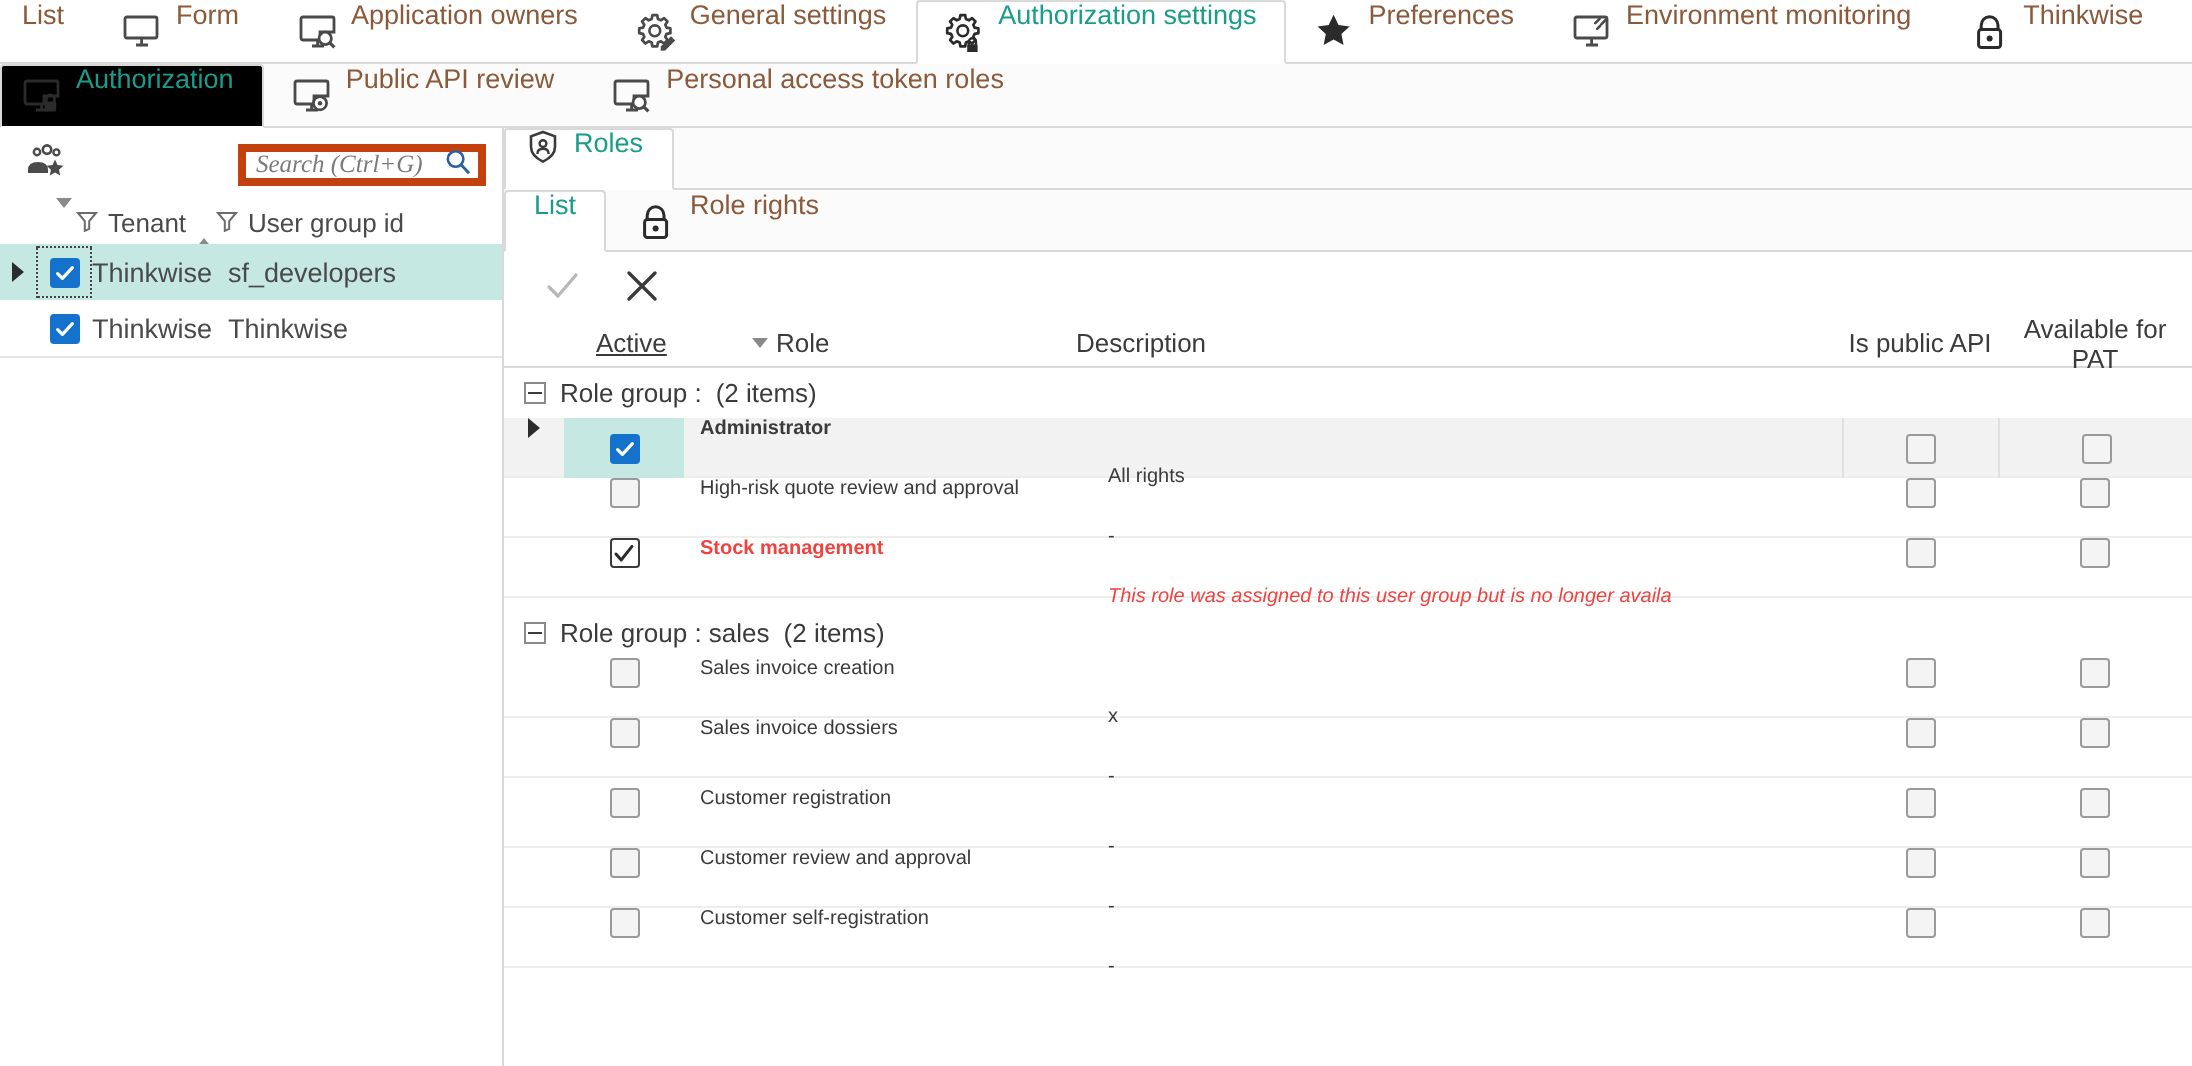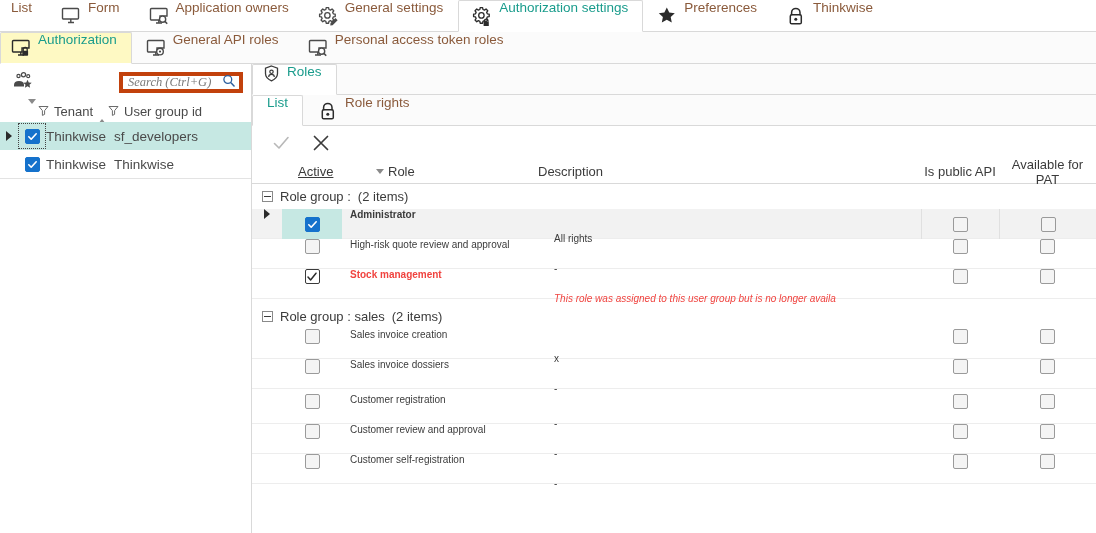--- a/index.html
+++ b/index.html
@@ -50,21 +50,21 @@
 
   
   .tabstrip2 {
     height: 32px; flex: 0 0 32px;
     display: flex; align-items: stretch;
     background: #fbfbfb;
     border-bottom: 1px solid #d9d9d9;
     position: relative;
   }
   .tabstrip2 .tab { font-size: 13.5px; }
-  .tabstrip2 .tab.active { background:#fef9c3; border-bottom-color:#ffffff; }
+  .tabstrip2 .tab.active { background:#000000; border-bottom-color:#ffffff; }
 
   
   .body { flex: 1 1 auto; display: flex; min-height: 0; }
 
   
   .leftpane {
     width: 252px; flex: 0 0 252px;
     border-right: 1px solid #d9d9d9;
     display: flex; flex-direction: column;
     background: #ffffff;
@@ -260,20 +260,30 @@
         <span style="display: inline-flex; align-items: center;">
           <svg width="20" height="20" viewBox="0 0 20 20" xmlns="http://www.w3.org/2000/svg">
             <path d="M9.8 1.4 l2.45 5.1 5.55 .7 -4.1 3.8 1.08 5.5 -4.98 -2.8 -4.98 2.8 1.08 -5.5 -4.1 -3.8 5.55 -.7 Z" fill="#2b2b2b"></path>
           </svg>
         </span>
         <span class="tlabel">Preferences</span>
       </div>
       <div class="tab">
         <span style="display: inline-flex; align-items: center;">
           <svg width="20" height="20" viewBox="0 0 20 20" xmlns="http://www.w3.org/2000/svg">
+            <rect x="1.5" y="2.5" width="16" height="10.5" rx="1" fill="none" stroke="#4a4a4a" stroke-width="1.4"></rect>
+            <path d="M7 16.5 h6 M9.8 13 v3.5" stroke="#4a4a4a" stroke-width="1.4"></path>
+            <path d="M11.6 5.6 l2.2 -2.2 M14.6 6.2 l2.2 -2.2 M12.6 8.4 l1.4 -1.4" stroke="#4a4a4a" stroke-width="1.3" stroke-linecap="round"></path>
+          </svg>
+        </span>
+        <span class="tlabel">Environment monitoring</span>
+      </div>
+      <div class="tab">
+        <span style="display: inline-flex; align-items: center;">
+          <svg width="20" height="20" viewBox="0 0 20 20" xmlns="http://www.w3.org/2000/svg">
             <path d="M5.6 9.2 v-2.6 a4.2 4.2 0 0 1 8.4 0 v2.6" fill="none" stroke="#2b2b2b" stroke-width="1.5"></path>
             <rect x="4.3" y="8.8" width="11" height="9" rx="1.4" fill="none" stroke="#2b2b2b" stroke-width="1.5"></rect>
             <circle cx="9.8" cy="13.3" r="1.5" fill="#2b2b2b"></circle>
           </svg>
         </span>
         <span class="tlabel">Thinkwise</span>
       </div>
     </div>
 
   <div class="tabstrip2" id="sub-tabs">
@@ -290,21 +300,21 @@
       </div>
       <div class="tab">
         <span style="display: inline-flex; align-items: center;">
           <svg width="20" height="20" viewBox="0 0 20 20" xmlns="http://www.w3.org/2000/svg">
             <path d="M1.5 3.5 a1 1 0 0 1 1-1 H17 a1 1 0 0 1 1 1 V10 H11 V14 H2.5 a1 1 0 0 1-1-1 Z" fill="none" stroke="#4a4a4a" stroke-width="1.4"></path>
             <path d="M7 17 h6 M9.8 14 v3" stroke="#4a4a4a" stroke-width="1.4"></path>
             <circle cx="14" cy="13.6" r="3.3" fill="#fff" stroke="#4a4a4a" stroke-width="1.4"></circle>
             <circle cx="14" cy="13.6" r="1.1" fill="#4a4a4a"></circle>
           </svg>
         </span>
-        <span class="tlabel">General API roles</span>
+        <span class="tlabel">Public API review</span>
       </div>
       <div class="tab">
         <span style="display: inline-flex; align-items: center;">
           <svg width="20" height="20" viewBox="0 0 20 20" xmlns="http://www.w3.org/2000/svg">
             <path d="M1.5 3.5 a1 1 0 0 1 1-1 H17 a1 1 0 0 1 1 1 V10 H11 V14 H2.5 a1 1 0 0 1-1-1 Z" fill="none" stroke="#4a4a4a" stroke-width="1.4"></path>
             <path d="M7 17 h6 M9.8 14 v3" stroke="#4a4a4a" stroke-width="1.4"></path>
             <circle cx="13.6" cy="13.2" r="3.1" fill="#fff" stroke="#4a4a4a" stroke-width="1.4"></circle>
             <line x1="15.9" y1="15.4" x2="18.2" y2="17.7" stroke="#4a4a4a" stroke-width="1.6"></line>
           </svg>
         </span>

